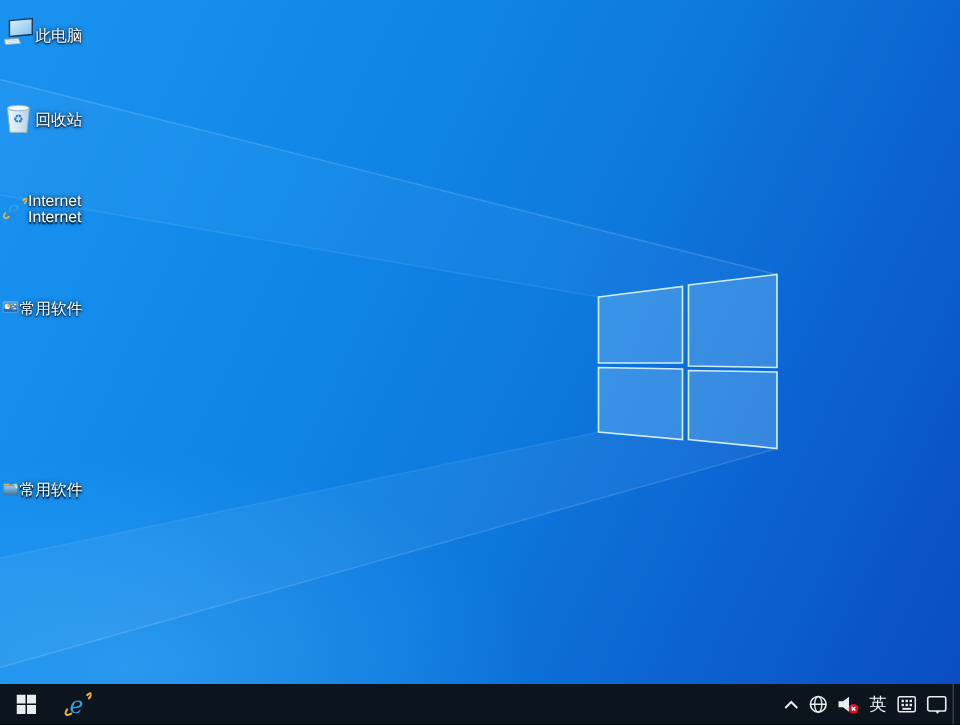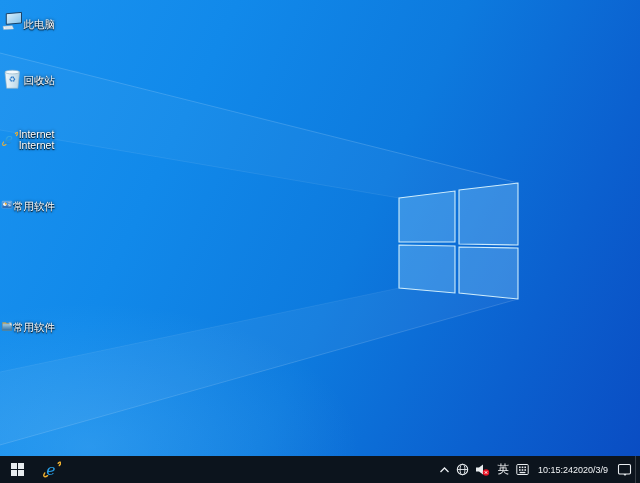--- a/index.html
+++ b/index.html
@@ -206,24 +206,20 @@
           <rect x="3" y="3.5" width="1.6" height="1.6"></rect>
             <rect x="5.7" y="3.5" width="1.6" height="1.6"></rect>
             <rect x="8.4" y="3.5" width="1.6" height="1.6"></rect>
           <rect x="3" y="6.2" width="1.6" height="1.6"></rect>
             <rect x="5.7" y="6.2" width="1.6" height="1.6"></rect>
             <rect x="8.4" y="6.2" width="1.6" height="1.6"></rect>
           <rect x="3.6" y="8.9" width="5.8" height="1.3"></rect>
         </g>
       </svg>
     </div>
-    <div class="tray-item clock">
-      <div>10:15:24</div>
-      <div>2020/3/9</div>
-    </div>
     <div class="tray-item">
       <svg width="15" height="14" viewBox="0 0 15 14">
         <rect x="1.5" y="1.5" width="12" height="9.5" rx="1.2" fill="none" stroke="#e8ecef" stroke-width="1.1"></rect>
         <polygon points="6.5,11 9.5,11 8,13" fill="#e8ecef"></polygon>
       </svg>
     </div>
     <div class="show-desktop"></div>
   </div>
 </div>
 

